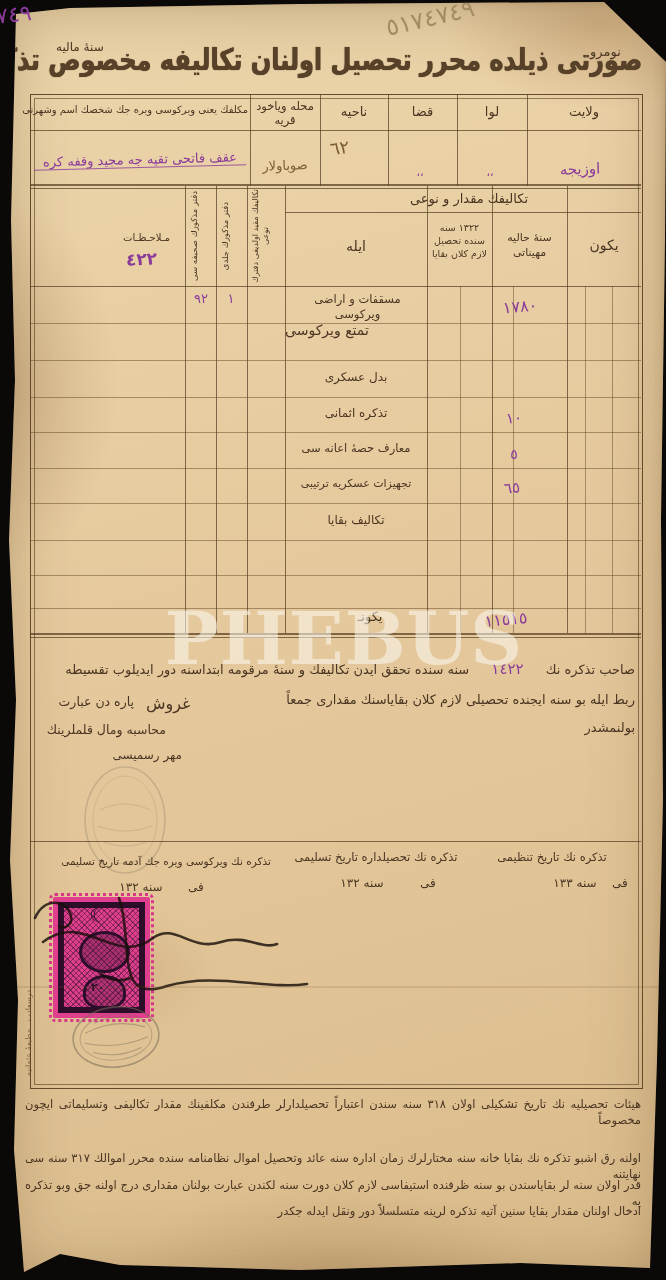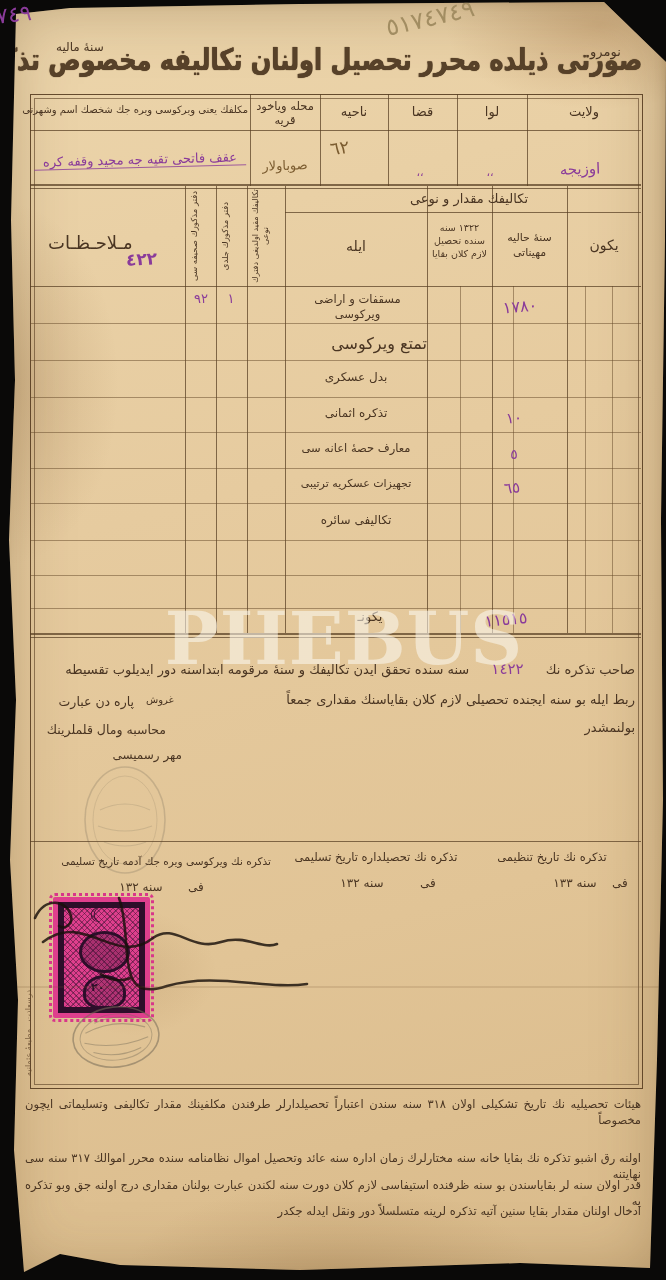--- a/index.html
+++ b/index.html
@@ -94,47 +94,47 @@
     <div class="hl" style="left:30px;top:636.5px;width:611px;height:1px"></div>
 
     <div class="txt" style="left:285px;top:191px;width:368px;font-size:13px;text-align:center">تكاليفك مقدار و نوعى</div>
     <div class="txt" style="left:567px;top:237px;width:74px;font-size:14px;text-align:center">يكون</div>
     <div class="txt wrapt" style="left:494px;top:230px;width:71px;font-size:11px;text-align:center;line-height:15px">سنهٔ حاليه مهيناتى</div>
     <div class="txt wrapt" style="left:429px;top:221px;width:61px;font-size:9.5px;text-align:center;line-height:13px">١٣٢٢ سنه سنده تحصيل لازم كلان بقايا</div>
     <div class="txt" style="left:285px;top:238px;width:142px;font-size:14px;text-align:center">ايله</div>
     <div class="rothead wrapt" style="left:218px;top:221px;width:96px;height:30px;font-size:8px">تكاليفك مقيد اولديغى دفترك نوعى</div>
     <div class="rothead" style="left:183px;top:225px;width:96px;height:22px;font-size:8.5px;white-space:nowrap">دفتر مذكورك جلدى</div>
     <div class="rothead" style="left:152px;top:225px;width:96px;height:22px;font-size:8.5px;white-space:nowrap">دفتر مذكورك صحيفه سى</div>
-    <div class="txt" style="left:48px;top:232px;width:122px;font-size:18px;text-align:left">مـلاحـظـات</div>
+    <div class="txt" style="left:48px;top:232px;width:122px;font-size:10px;text-align:right">مـلاحـظـات</div>
 
     <div class="txt wrapt" style="left:300px;top:292px;width:115px;font-size:11.5px;text-align:center;line-height:15px">مسقفات و اراضى ويركوسى</div>
-    <div class="txt" style="left:285px;top:334px;width:142px;font-size:16px;text-align:right">تمتع ويركوسى</div>
+    <div class="txt" style="left:285px;top:322px;width:142px;font-size:14px;text-align:left">تمتع ويركوسى</div>
     <div class="txt" style="left:285px;top:370px;width:142px;font-size:12px;text-align:center">بدل عسكرى</div>
     <div class="txt" style="left:285px;top:406px;width:142px;font-size:12px;text-align:center">تذكره اثمانى</div>
     <div class="txt" style="left:285px;top:441px;width:142px;font-size:11.5px;text-align:center">معارف حصهٔ اعانه سى</div>
     <div class="txt" style="left:285px;top:477px;width:142px;font-size:11px;text-align:center">تجهيزات عسكريه ترتيبى</div>
-    <div class="txt" style="left:285px;top:513px;width:142px;font-size:12px;text-align:center">تكاليفى سائره</div>
+    <div class="txt" style="left:285px;top:513px;width:142px;font-size:12px;text-align:center">تكاليف بقايا</div>
 
     <div class="txt purple" style="left:188px;top:291px;width:26px;font-size:13px;text-align:center">٩٢</div>
     <div class="txt purple" style="left:219px;top:291px;width:24px;font-size:13px;text-align:center">١</div>
     <div class="txt purple" style="left:482px;top:297px;width:76px;font-size:16px;text-align:center;transform:rotate(-5deg)">١٧٨٠</div>
     <div class="txt purple" style="left:498px;top:409px;width:32px;font-size:15px;text-align:center;transform:rotate(-6deg)">١٠</div>
     <div class="txt purple" style="left:502px;top:446px;width:24px;font-size:14px;text-align:center">٥</div>
     <div class="txt purple" style="left:492px;top:479px;width:40px;font-size:15px;text-align:center;transform:rotate(-6deg)">٦٥</div>
 
     <div class="txt" style="left:330px;top:609px;width:80px;font-size:13px;text-align:center">يكونـ</div>
     <div class="txt purple" style="left:460px;top:610px;width:92px;font-size:16px;text-align:center;transform:rotate(-5deg)">١١٥١٥</div>
 
     <div class="txt" style="left:60px;top:660px;width:575px;font-size:13px;text-align:right">
       <span>صاحب تذكره نك</span>
       <span class="purple" style="font-size:15px;padding:0 18px">١٤٢٢</span>
       <span>سنه سنده تحقق ايدن تكاليفك و سنهٔ مرقومه ابتداسنه دور ايديلوب تقسيطه</span>
     </div>
     <div class="txt" style="left:225px;top:692px;width:410px;font-size:13px;text-align:right">ربط ايله بو سنه ايجنده تحصيلى لازم كلان بقاياسنك مقدارى جمعاً</div>
-    <div class="txt" style="left:146px;top:694px;font-size:10px">غروش</div>
+    <div class="txt" style="left:146px;top:694px;font-size:16px">غروش</div>
     <div class="txt" style="left:32px;top:694px;width:102px;font-size:12.5px">پاره دن عبارت</div>
     <div class="txt" style="left:556px;top:720px;width:79px;font-size:13px;">بولنمشدر</div>
     <div class="txt" style="left:36px;top:722px;width:130px;font-size:12.5px">محاسبه ومال قلملرينك</div>
     <div class="txt" style="left:92px;top:748px;width:90px;font-size:12px">مهر رسميسى</div>
 
     <svg style="left:82px;top:764px" width="86" height="112">
       <ellipse cx="43" cy="56" rx="40" ry="53" fill="none" stroke="rgba(150,135,108,.38)" stroke-width="1.6"></ellipse>
       <ellipse cx="43" cy="56" rx="32" ry="44" fill="none" stroke="rgba(150,135,108,.25)" stroke-width="1"></ellipse>
       <path d="M18,46 q25,-12 50,0 M16,62 q27,10 54,0 M22,78 q21,8 42,0" fill="none" stroke="rgba(150,135,108,.3)" stroke-width="1.2"></path>
     </svg>

